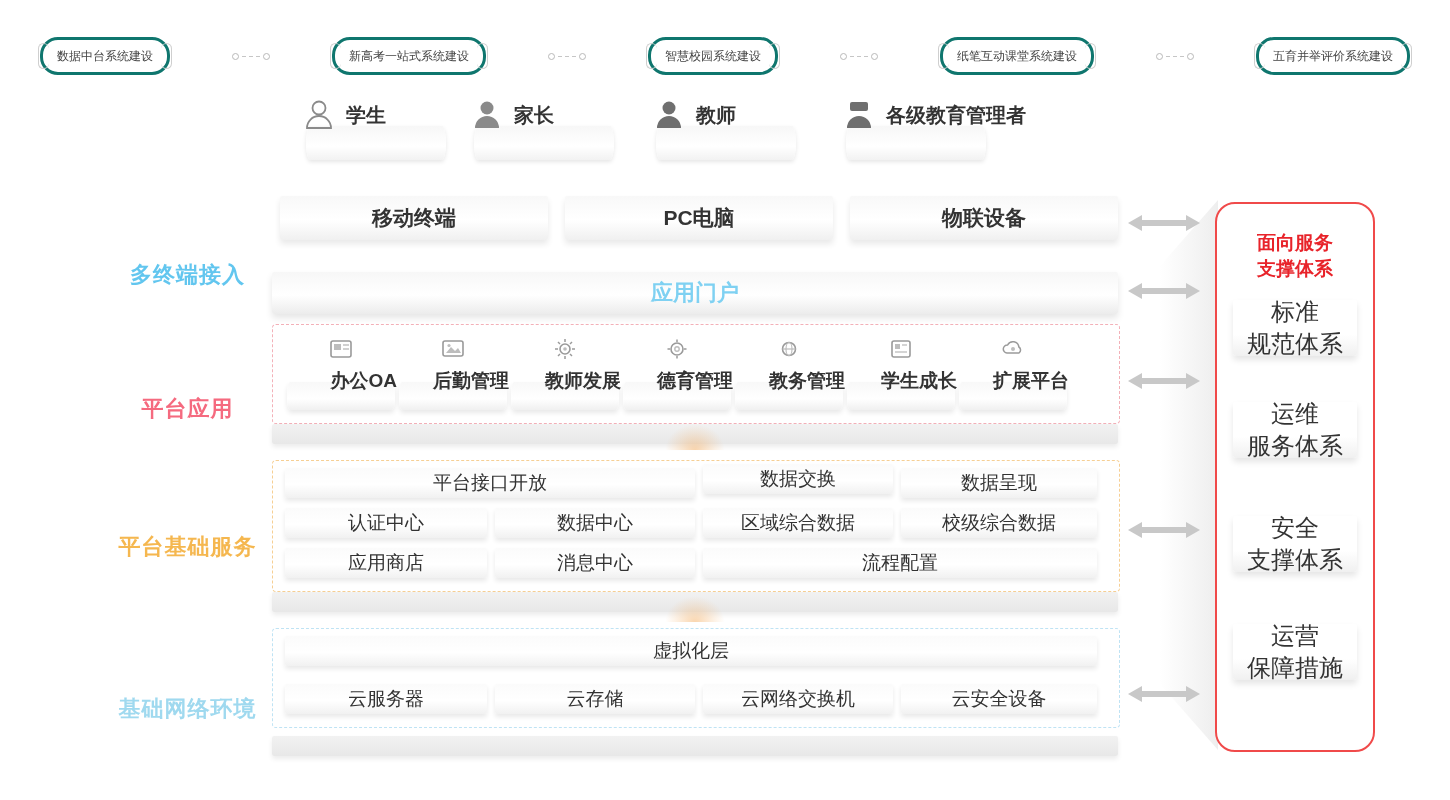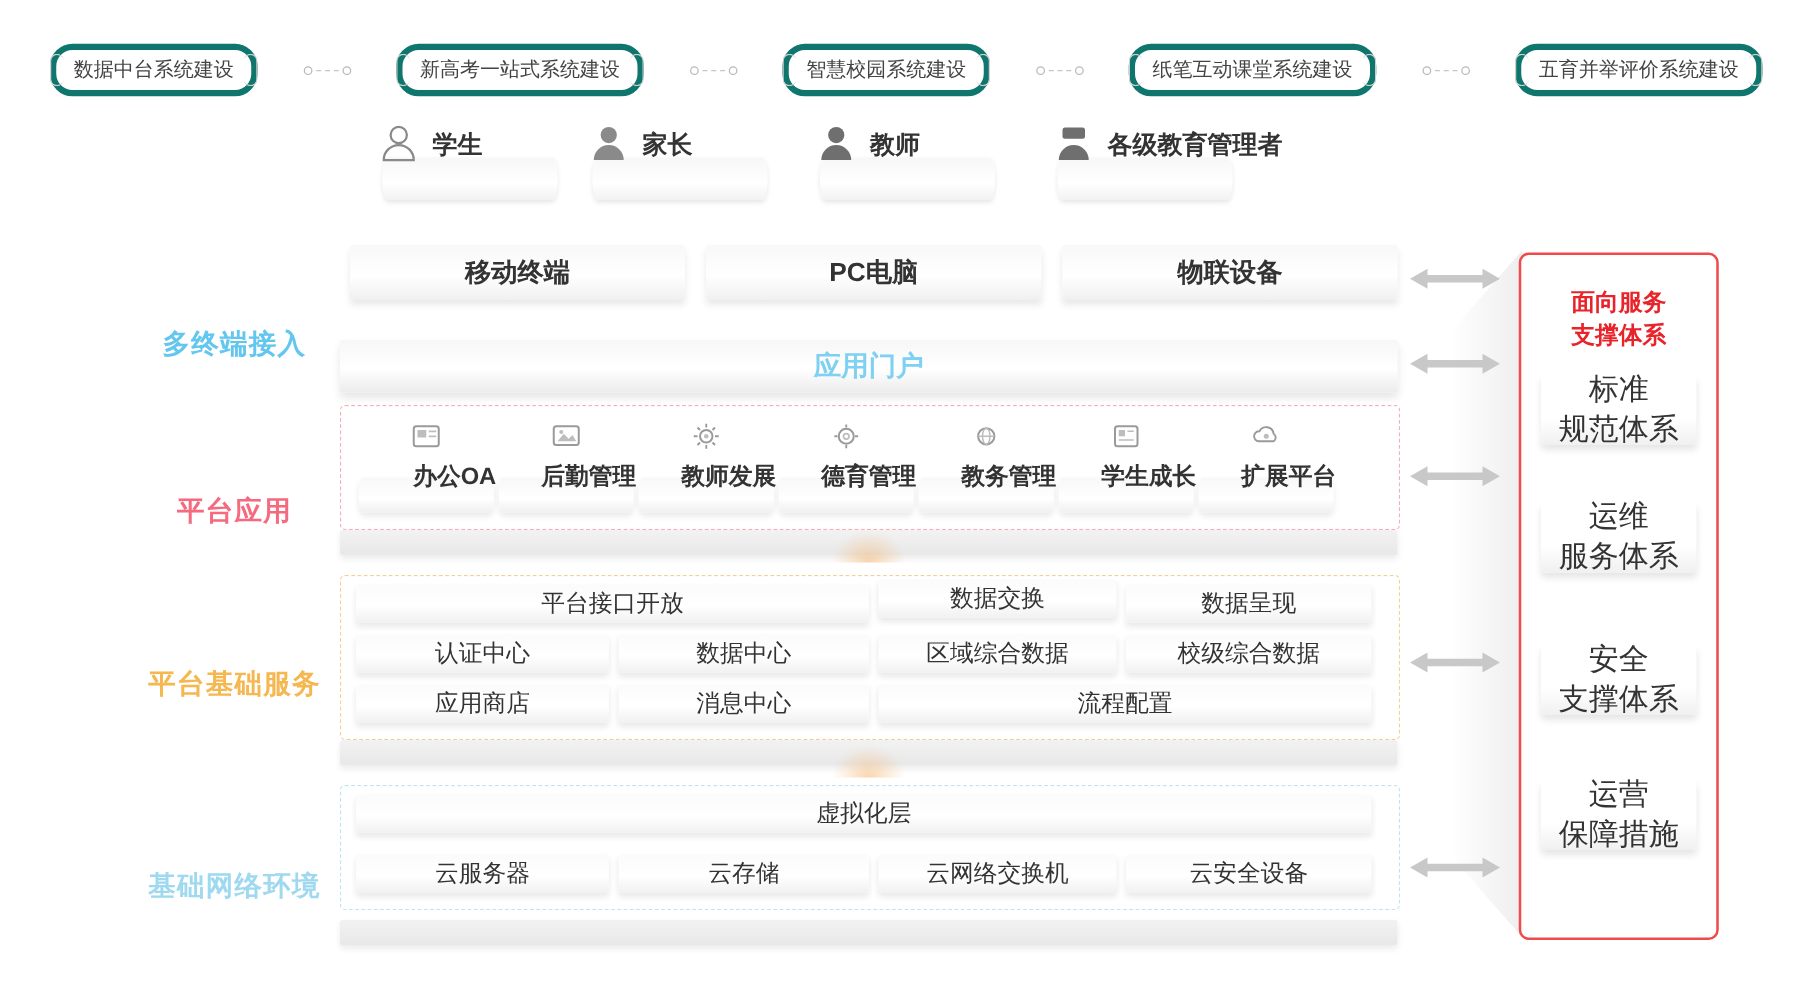--- a/index.html
+++ b/index.html
@@ -21,28 +21,28 @@
     position: absolute;
     left: 40px;
     top: 38px;
     width: 1370px;
     height: 36px;
     display: flex;
     align-items: center;
     justify-content: space-between;
   }
   .pill {
-    border: 5px solid #0f766e;
+    border: 3px solid #0f766e;
     border-radius: 18px;
     height: 32px;
     padding: 0 14px;
     display: flex;
     align-items: center;
     justify-content: center;
-    font-size: 16px;
+    font-size: 12px;
     color: #444;
     background: #fff;
     white-space: nowrap;
     position: relative;
   }
   .pill::before, .pill::after {
     content: "";
     position: absolute;
     top: 3px;
     bottom: 3px;
@@ -251,21 +251,21 @@
     left: 275px; top: 632px;
     width: 842px; height: 92px;
   }
 
   
   .right-panel {
     position: absolute;
     left: 1215px; top: 202px;
     width: 156px; height: 546px;
     border: 2px solid #f04a4a;
-    border-radius: 8px;
+    border-radius: 20px;
     background: #fff;
   }
   .rp-title {
     position: absolute;
     left: 0; top: 26px;
     width: 100%;
     text-align: center;
     font-size: 19px; font-weight: bold; color: #e8232a;
     line-height: 1.35;
   }

